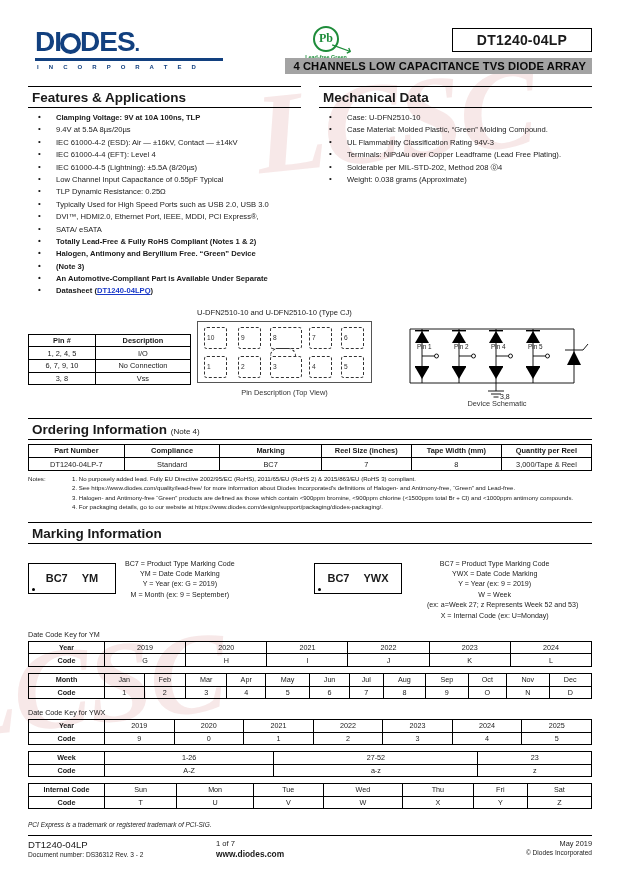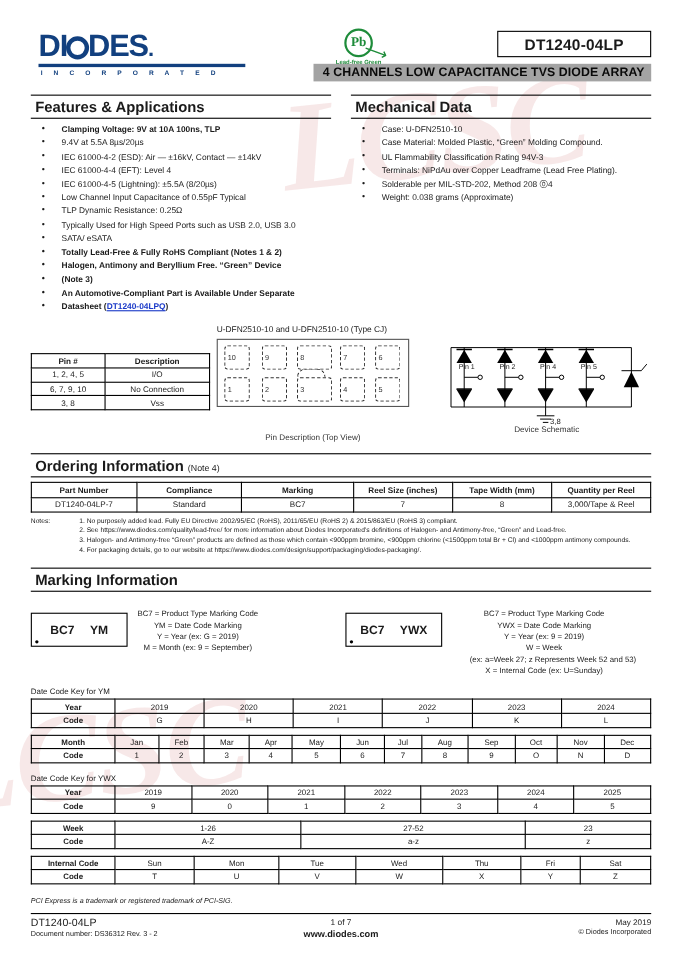--- a/index.html
+++ b/index.html
@@ -118,21 +118,21 @@
   .pad {
     position:absolute; border:1px dashed #333; border-radius:3px;
     width:23px; height:22px; font-size:6.6px; color:#333;
     display:flex; align-items:center; justify-content:flex-start; padding-left:2px;
   }
   .pad.ctr { width:32px; }
   .cap {
     position:absolute; border:1px dashed #333; border-bottom:none;
     border-radius:8px 8px 0 0; width:26px; height:8px; left:72px; top:26px;
   }
-  .dia-cap { font-size:7.4px; text-align:center; margin-top:23px; color:#333; }
+  .dia-cap { font-size:7.4px; text-align:center; margin-top:5px; color:#333; }
 
   .sch { width:190px; position:relative; }
   .sch-box { height:62px; position:relative; }
   .pin-lbl { font-size:6.4px; position:absolute; }
   .gnd-lbl { font-size:7px; position:absolute; left:98px; top:72px; }
 
   
   .band { padding:0 28px; }
   .sec2-h {
     border-top:1.4px solid #000; border-bottom:1.4px solid #000;
@@ -174,21 +174,21 @@
   }
   table.dc .rh { font-weight:bold; width:76px; }
   .sp { height:6px; }
 
   .tm { font-size:6.5px; font-style:italic; margin-top:12px; }
 
   
   .foot-rule { border-top:1px solid #000; margin:7px 28px 0 28px; }
   .foot { display:flex; padding:3px 28px 0 28px; font-size:7.4px; }
   .foot-l { flex:1; }
-  .foot-c { flex:1; text-align:center; }
+  .foot-c { flex:1; text-align:left; }
   .foot-r { flex:1; text-align:right; }
   .foot-l .big { font-size:9.6px; }
   .foot-l .sm { font-size:6.6px; margin-top:1px; }
   .foot-c .big { font-size:7.6px; }
   .foot-c .bld { font-weight:bold; font-size:8.4px; margin-top:1px; }
   .foot-r .sm { font-size:6.6px; margin-top:1px; }
 </style>
 </head>
 <body>
 
@@ -226,20 +226,21 @@
         <div class="sec-h">Features &amp; Applications</div>
         <ul class="bul">
           <li class="b">Clamping Voltage: 9V at 10A 100ns, TLP</li>
           <li style="list-style:none"><span>9.4V at 5.5A 8µs/20µs</span></li>
           <li>IEC 61000-4-2 (ESD): Air — ±16kV, Contact — ±14kV</li>
           <li>IEC 61000-4-4 (EFT): Level 4</li>
           <li>IEC 61000-4-5 (Lightning):  ±5.5A (8/20µs)</li>
           <li>Low Channel Input Capacitance of 0.55pF Typical</li>
           <li>TLP Dynamic Resistance: 0.25Ω</li>
           <li>Typically Used for High Speed Ports such as USB 2.0, USB 3.0</li>
+          <li style="list-style:none"><span>DVI™, HDMI2.0, Ethernet Port, IEEE, MDDI, PCI Express®,</span></li>
           <li style="list-style:none"><span>SATA/ eSATA</span></li>
           <li class="b">Totally Lead-Free &amp; Fully RoHS Compliant (Notes 1 &amp; 2)</li>
           <li class="b">Halogen, Antimony and Beryllium Free. “Green” Device</li>
           <li class="b" style="list-style:none"><span>(Note 3)</span></li>
           <li class="b">An Automotive-Compliant Part is Available Under Separate</li>
           <li class="b" style="list-style:none">Datasheet (<a class="lnk" href="#">DT1240-04LPQ</a>)</li>
         </ul>
       </div>
 
       <div class="col">
@@ -420,21 +421,21 @@
             <span class="mk-dot"></span>
             <span>BC7</span>
             <span>YWX</span>
           </div>
           <div class="mk-legend">
             <div>BC7 = Product Type Marking Code</div>
             <div>YWX = Date Code Marking</div>
             <div>Y = Year (ex: 9 = 2019)</div>
             <div>W = Week</div>
             <div class="ind">(ex: a=Week 27; z Represents Week 52 and 53)</div>
-            <div>X = Internal Code (ex: U=Sunday)</div>
+            <div>X = Internal Code (ex: U=Monday)</div>
           </div>
         </div>
       </div>
 
       <div class="dc-title">Date Code Key for YM</div>
       <table class="dc">
         <tbody>
             <tr>
           <td class="rh">Year</td>
           <td>2019</td>

